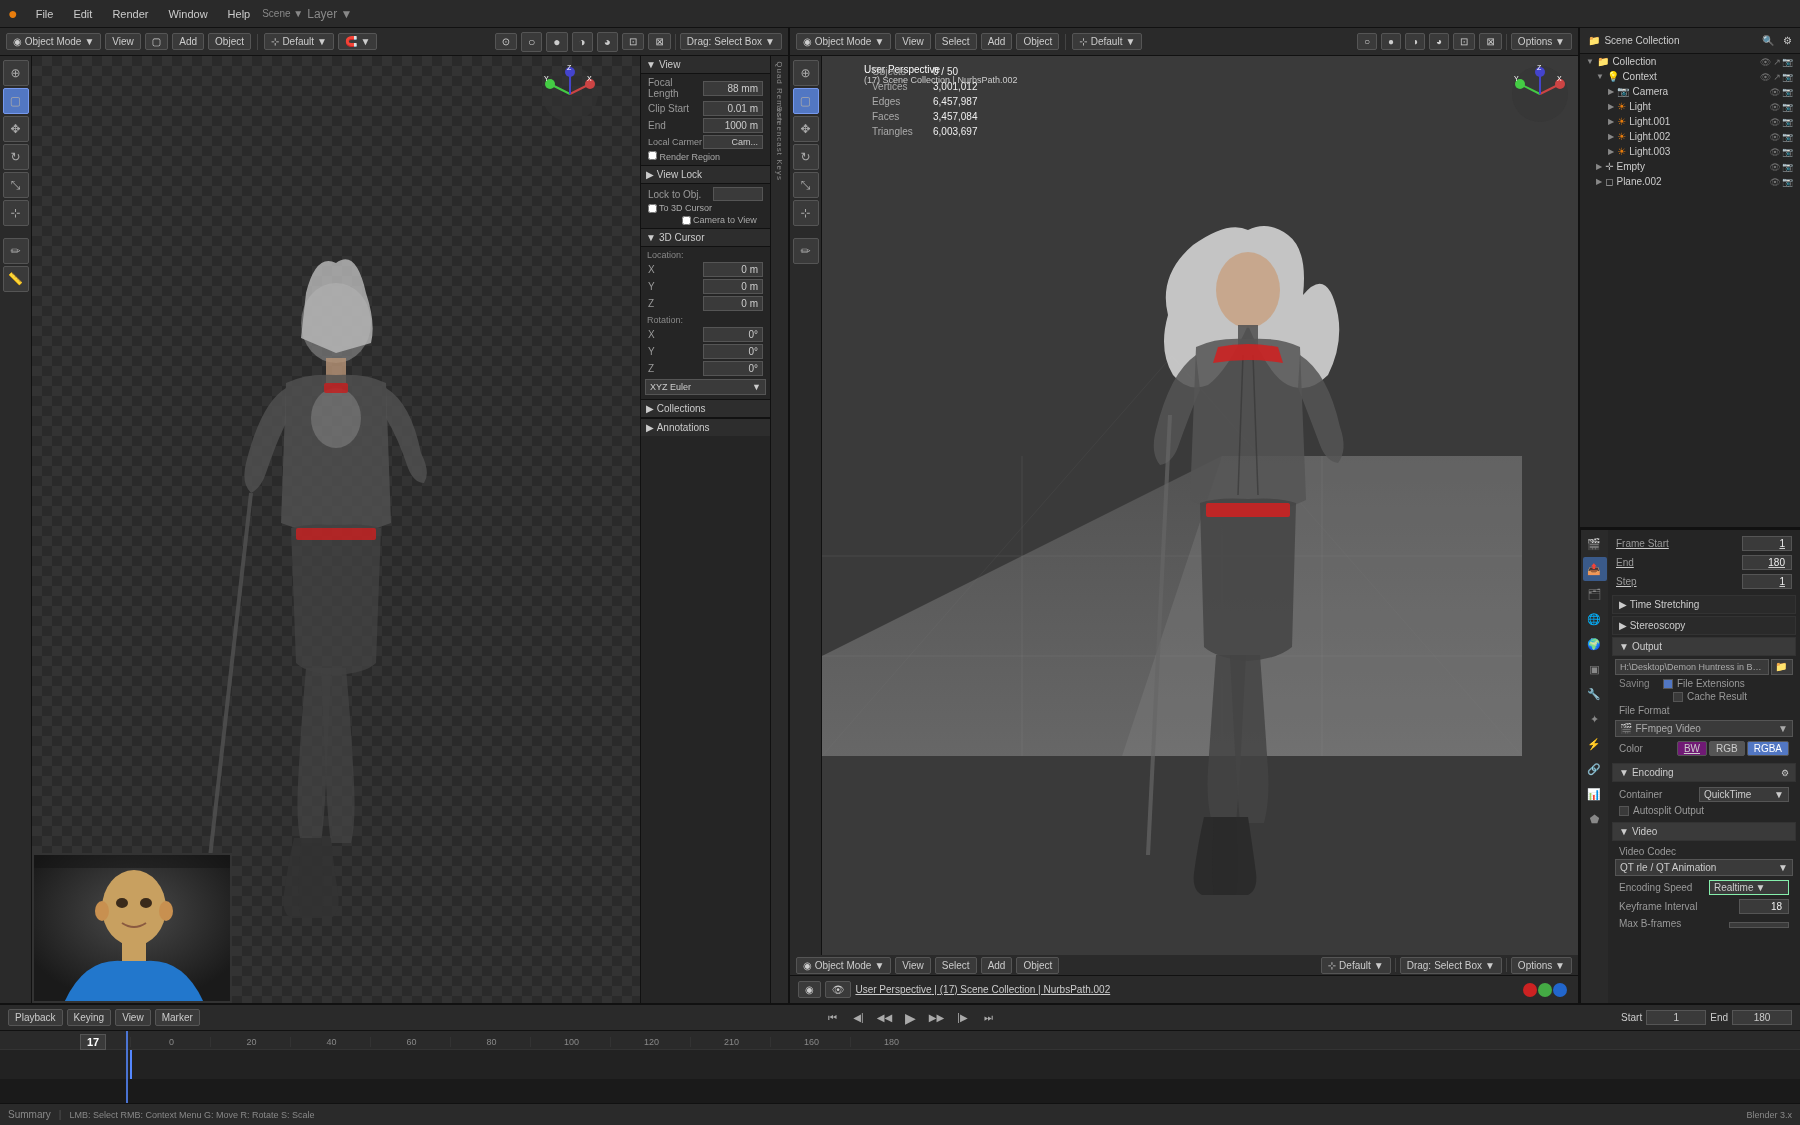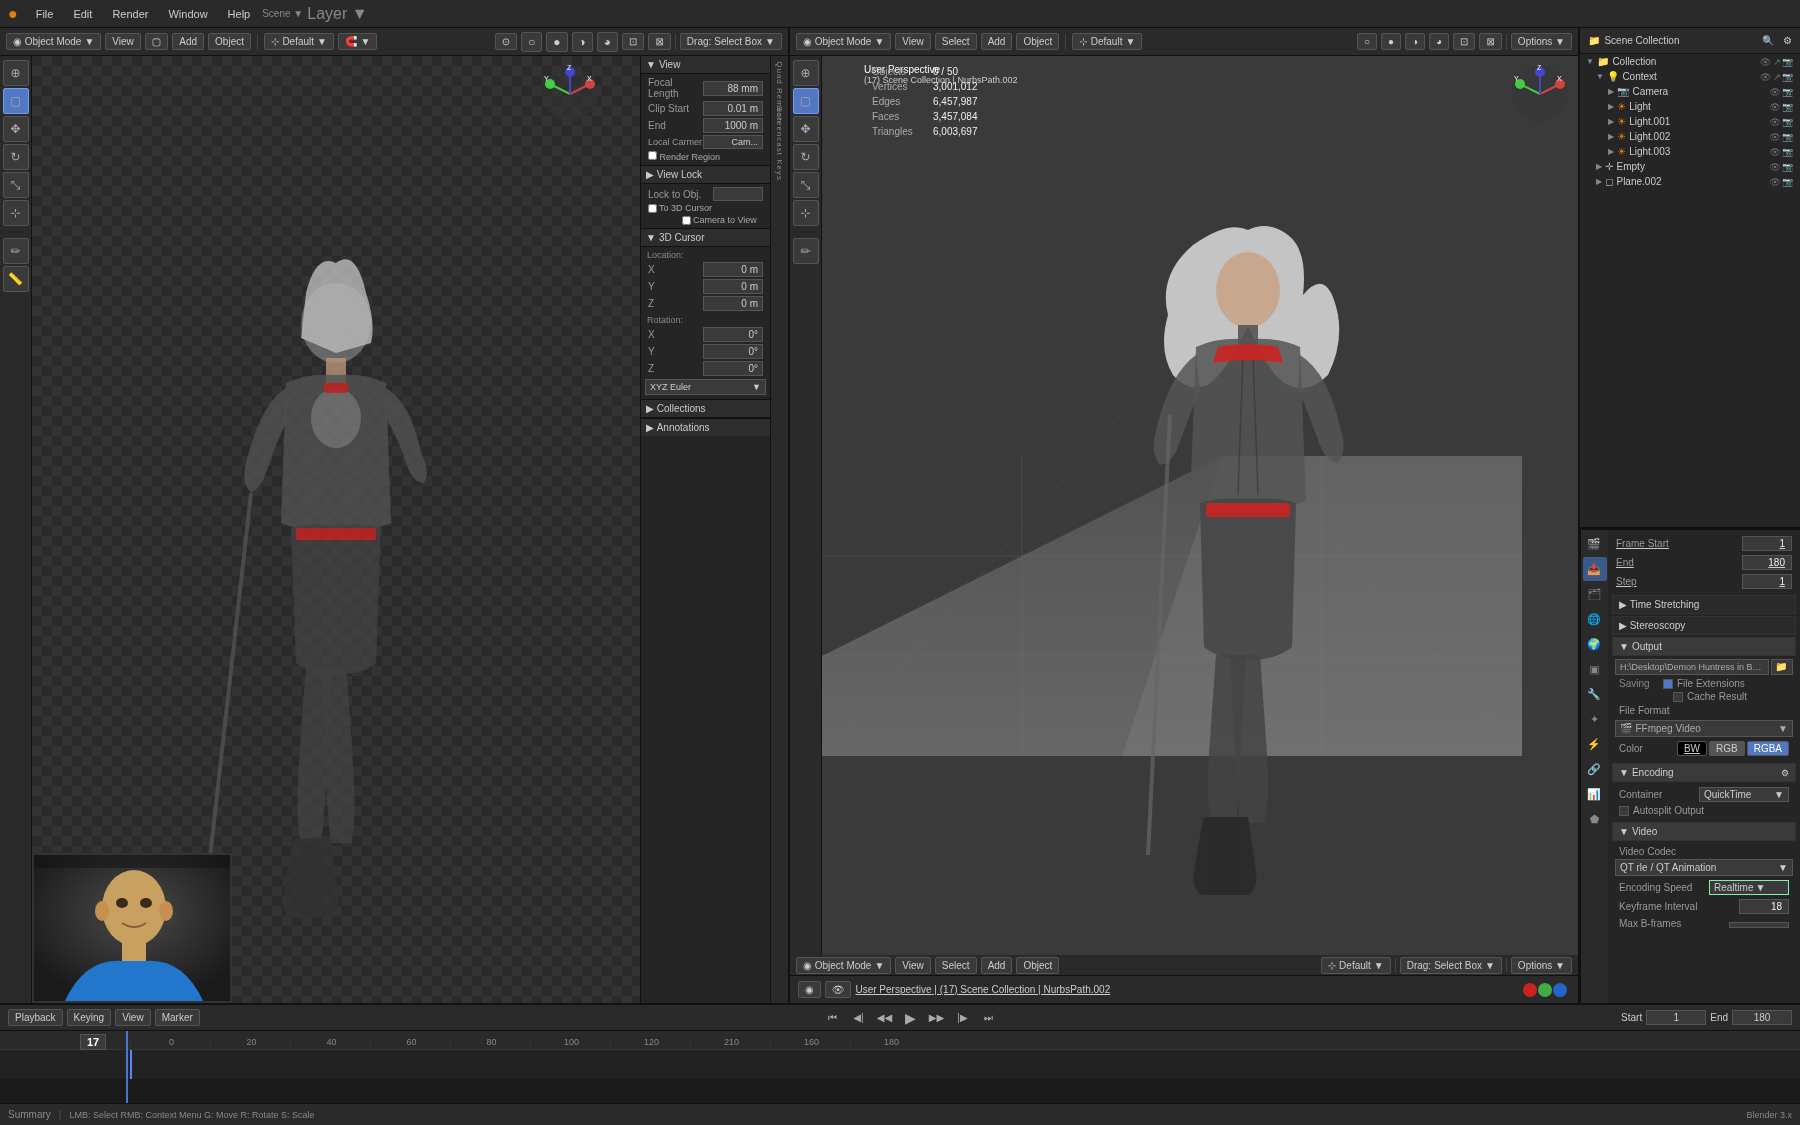--- a/index.html
+++ b/index.html
@@ -324,21 +324,21 @@
     }
 
     
     .color-btn {
       padding: 1px 6px;
       font-size: 10px;
       cursor: pointer;
       border: 1px solid #555;
       border-radius: 2px;
     }
-    .color-btn.bw { background: #000000; color: #ccc; text-decoration: underline; }
+    .color-btn.bw { background: #701a75; color: #ccc; text-decoration: underline; }
     .color-btn.rgb { background: #555; color: #ccc; }
     .color-btn.rgba { background: #5277c3; color: #fff; }
 
     .checkbox-row {
       display: flex;
       align-items: center;
       gap: 4px;
       padding: 1px 4px;
       font-size: 10px;
       color: #999;
@@ -401,21 +401,21 @@
 
 <div class="top-menubar">
   <span style="font-size:16px; color:#e87d0d; margin-right:6px;">●</span>
   <div class="menu-item">File</div>
   <div class="menu-item">Edit</div>
   <div class="menu-item">Render</div>
   <div class="menu-item">Window</div>
   <div class="menu-item">Help</div>
   <div style="display:flex; align-items:center; gap:4px;">
     <div style="color:#888; font-size:10px;">Scene ▼</div>
-    <div style="color:#888; font-size:16px;">Layer ▼</div>
+    <div style="color:#888; font-size:12px;">Layer ▼</div>
   </div>
 </div>
 
 <div style="display:flex; height: calc(1125px - 28px - 22px - 100px); width:100%;">
 
   <div style="flex:1; display:flex; flex-direction:column; border-right:2px solid #111;">
 
     <div class="viewport-toolbar">
       <div class="toolbar-dropdown">
         <span>◉</span>

